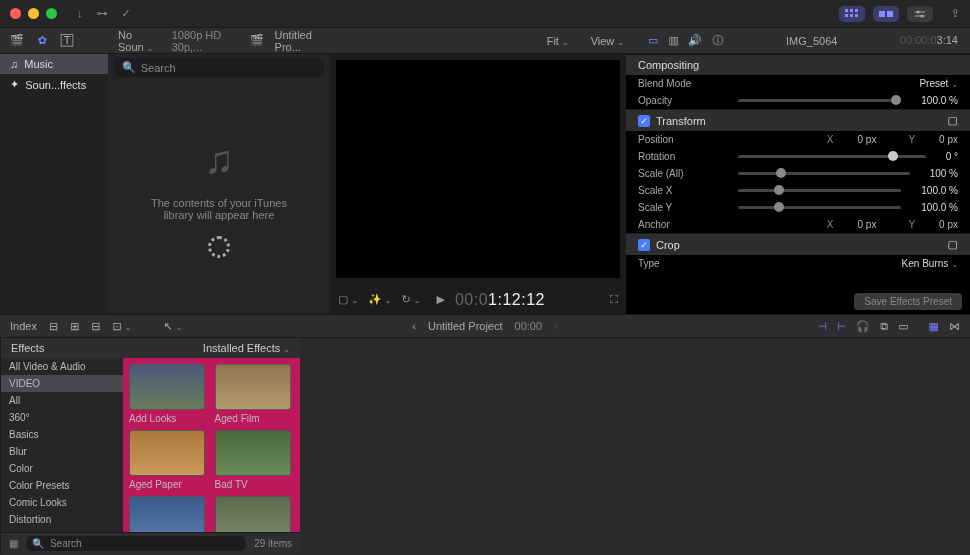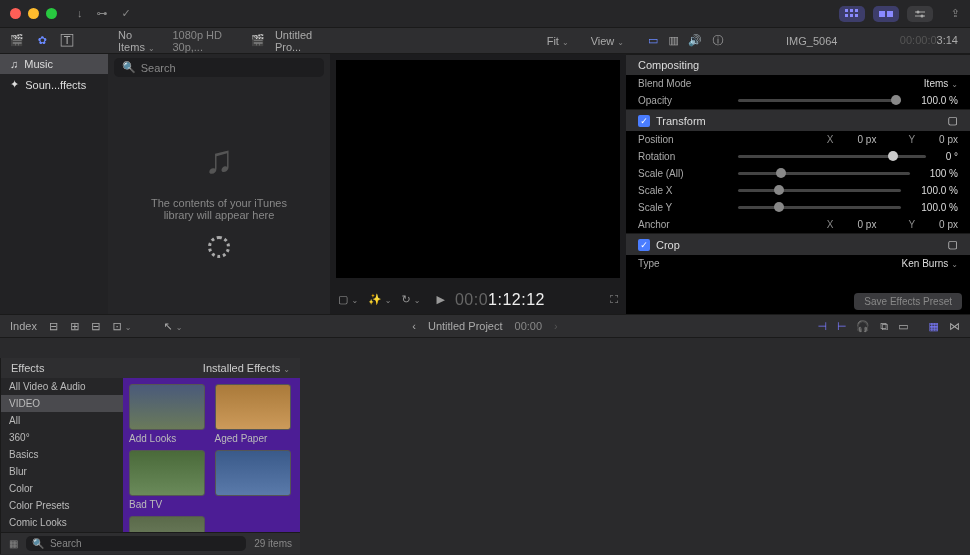--- a/index.html
+++ b/index.html
@@ -46,21 +46,21 @@
 .tl-toolbar .center { position: absolute; left: 50%; transform: translateX(-50%); display: flex; gap: 12px; align-items: center; }
 .tl-toolbar .right { margin-left: auto; display: flex; gap: 10px; }
 .bottom { display: flex; height: 216px; }
 .timeline { flex: 1; background: #1e1e20; position: relative; overflow: hidden; }
 .ruler { height: 16px; background: #2a2a2c; display: flex; font-size: 9px; color: #777; border-bottom: 1px solid #6a64d4; }
 .ruler span { width: 100px; padding-left: 4px; border-left: 1px solid #444; }
 .playhead { position: absolute; top: 0; bottom: 0; width: 1px; background: #bbb; left: 209px; }
 .playhead::before { content:''; position:absolute; top:10px; left:-4px; width:9px; height:9px; background:#bbb; transform: rotate(45deg); }
 .marker-line { position: absolute; top: 16px; bottom: 0; width: 1px; background: #cc3d3d; left: 475px; }
 .clip-placeholder { position: absolute; top: 78px; left: 6px; width: 72px; height: 50px; border: 1px dashed #555; border-radius: 3px; }
-.effects-panel { width: 300px; background: #4c1d95; display: flex; flex-direction: column; border-left: 1px solid #1a1a1a; margin-top: 20px; }
+.effects-panel { width: 300px; background: #be185d; display: flex; flex-direction: column; border-left: 1px solid #1a1a1a; }
 .fx-head { padding: 4px 10px; display: flex; justify-content: space-between; color: #ccc; background: #2e2e30; }
 .fx-body { flex: 1; display: flex; overflow: hidden; }
 .fx-cats { width: 122px; background: #262628; overflow-y: auto; }
 .fx-cats div { padding: 3px 8px; color: #bbb; font-size: 10px; }
 .fx-cats div.sel { background: #4a4a4e; }
 .fx-grid { flex: 1; padding: 6px; display: grid; grid-template-columns: 1fr 1fr; gap: 6px; align-content: start; overflow-y: auto; }
 .fx-item { }
 .fx-thumb { width: 76px; height: 46px; border: 1px solid #555; border-radius: 3px; background: linear-gradient(#5a6a4a, #6a7a5a); }
 .fx-thumb.t1 { background: linear-gradient(#4a5a7a, #6a7a5a); }
 .fx-thumb.t2 { background: linear-gradient(#8a6a3a, #aa8a5a); filter: sepia(0.5); }
@@ -118,21 +118,21 @@
   </div>
 </div>
 
 <div class="sub-toolbar">
   <div class="sub-left">
     <span class="icon">🎬</span>
     <span class="icon" style="color:#6a8aff">✿</span>
     <span class="icon">🅃</span>
   </div>
   <div class="sub-mid">
-    <span><span>No Items</span><span class="chev">⌄</span></span>
+    <span><span>No Soun</span><span class="chev">⌄</span></span>
     <span style="color:#888">1080p HD 30p,...</span>
     <span class="icon">🎬</span>
     <span>Untitled Pro...</span>
   </div>
   <div class="sub-viewer">
     <span><span>Fit</span><span class="chev">⌄</span></span>
     <span><span>View</span><span class="chev">⌄</span></span>
   </div>
   <div class="sub-insp">
     <span class="icon" style="color:#6a8aff">▭</span>
@@ -180,21 +180,21 @@
       <span class="icon" style="margin-left:6px">▶</span>
       <span class="timecode"><span class="dim">00:0</span><span>1:12:12</span></span>
       <span style="margin-left:auto" class="icon">⛶</span>
     </div>
   </div>
 
   <div class="inspector">
     <div class="insp-section">Compositing</div>
     <div class="insp-row">
       <span class="lbl">Blend Mode</span>
-      <span class="val"><span>Items</span><span class="chev">⌄</span></span>
+      <span class="val"><span>Preset</span><span class="chev">⌄</span></span>
     </div>
     <div class="insp-row">
       <span class="lbl">Opacity</span>
       <div class="slider-track">
           <div class="slider-thumb" style="right:0"></div>
         </div>
       <span class="val">100.0 %</span>
     </div>
 
     <div class="insp-section">
@@ -301,20 +301,24 @@
         <div>Color Presets</div>
         <div>Comic Looks</div>
         <div>Distortion</div>
       </div>
       <div class="fx-grid">
         <div class="fx-item">
             <div class="fx-thumb t1"></div>
             <div class="fx-label">Add Looks</div>
           </div>
         <div class="fx-item">
+            <div class="fx-thumb t2"></div>
+            <div class="fx-label">Aged Film</div>
+          </div>
+        <div class="fx-item">
             <div class="fx-thumb t3"></div>
             <div class="fx-label">Aged Paper</div>
           </div>
         <div class="fx-item">
             <div class="fx-thumb t4"></div>
             <div class="fx-label">Bad TV</div>
           </div>
         <div class="fx-item">
             <div class="fx-thumb t5"></div>
             <div class="fx-label"></div>

